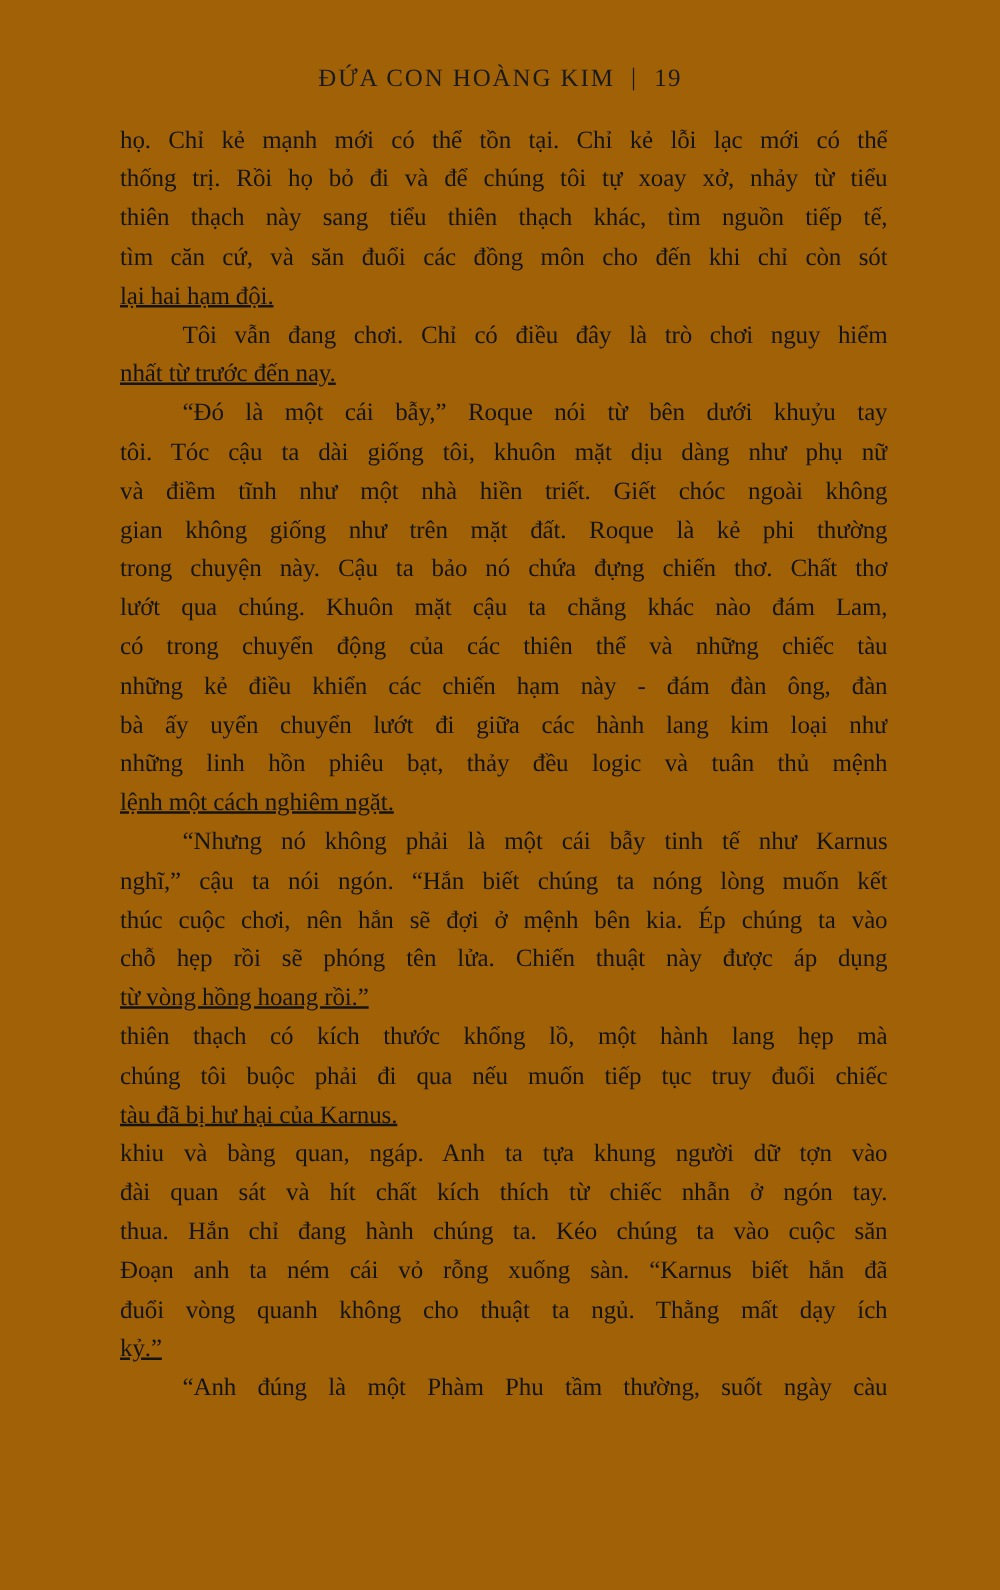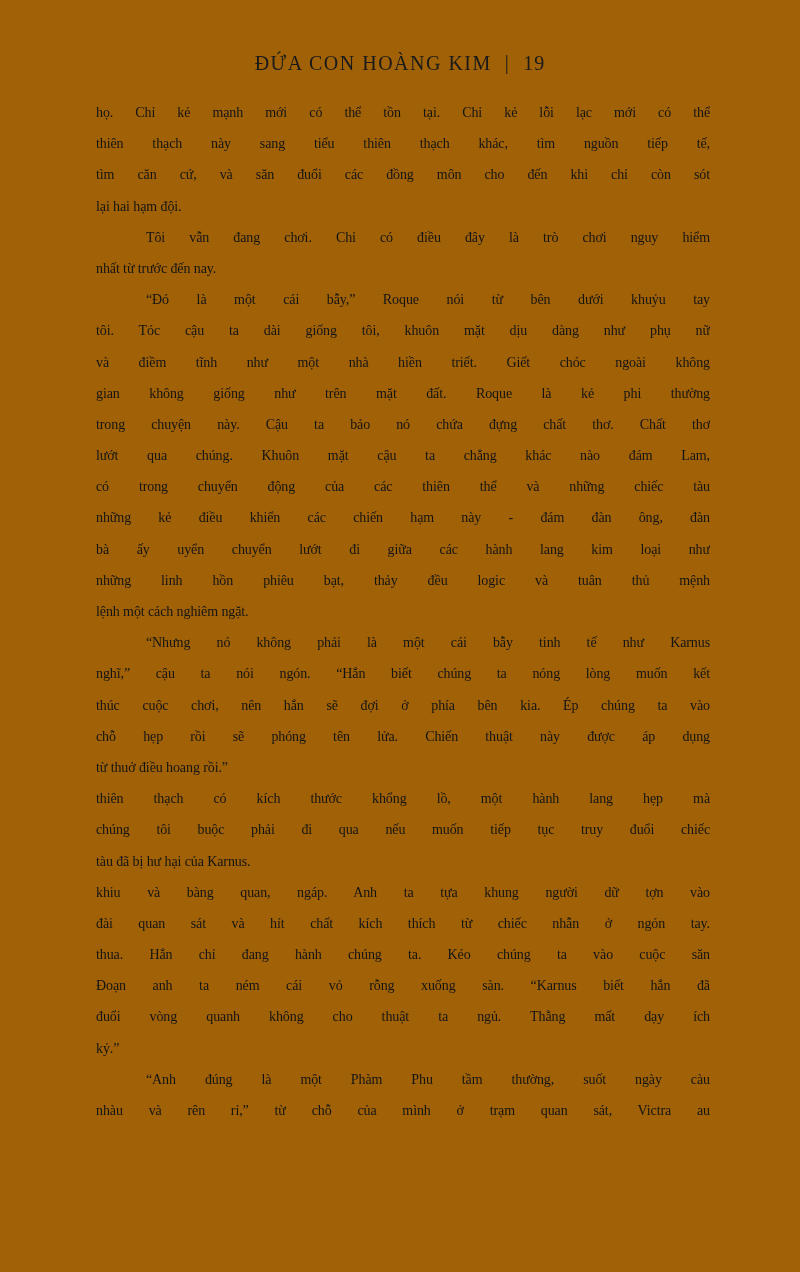--- a/index.html
+++ b/index.html
@@ -38,94 +38,95 @@
     font-weight: normal;
   }
   .page-header .pagenum {
     letter-spacing: 1px;
   }
   .body-text {
     position: absolute;
     top: 97px;
     left: 96px;
     width: 614px;
-    font-size: 14px;
+    font-size: 20px;
     line-height: 31.2px;
     letter-spacing: -0.1px;
     color: #141414;
   }
   .paragraph {
     margin: 0;
     padding: 0;
   }
   .line {
     height: 31.2px;
     overflow: hidden;
     text-align: justify;
     text-align-last: justify;
   }
   .line.end {
     text-align-last: left;
+    text-decoration: underline;
   }
   .line.indent {
     text-indent: 50px;
   }
 </style>
 </head>
 <body>
 
 <div class="page">
 
   <header class="page-header">
     <span>ĐỨA CON HOÀNG KIM</span><span class="sep">|</span><span class="pagenum">19</span>
   </header>
 
   <main class="body-text">
       <div class="paragraph">
         <div class="line">họ. Chỉ kẻ mạnh mới có thể tồn tại. Chỉ kẻ lỗi lạc mới có thể</div>
+        <div class="line">thống trị. Rồi họ bỏ đi và để chúng tôi tự xoay xở, nhảy từ tiểu</div>
         <div class="line">thiên thạch này sang tiểu thiên thạch khác, tìm nguồn tiếp tế,</div>
         <div class="line">tìm căn cứ, và săn đuổi các đồng môn cho đến khi chỉ còn sót</div>
         <div class="line end">lại hai hạm đội.</div>
       </div>
       <div class="paragraph">
         <div class="line indent">Tôi vẫn đang chơi. Chỉ có điều đây là trò chơi nguy hiểm</div>
         <div class="line end">nhất từ trước đến nay.</div>
       </div>
       <div class="paragraph">
         <div class="line indent">“Đó là một cái bẫy,” Roque nói từ bên dưới khuỷu tay</div>
         <div class="line">tôi. Tóc cậu ta dài giống tôi, khuôn mặt dịu dàng như phụ nữ</div>
         <div class="line">và điềm tĩnh như một nhà hiền triết. Giết chóc ngoài không</div>
         <div class="line">gian không giống như trên mặt đất. Roque là kẻ phi thường</div>
-        <div class="line">trong chuyện này. Cậu ta bảo nó chứa đựng chất thơ. Chất thơ</div>
+        <div class="line">trong chuyện này. Cậu ta bảo nó chứa đựng chiến thơ. Chất thơ</div>
         <div class="line">lướt qua chúng. Khuôn mặt cậu ta chẳng khác nào đám Lam,</div>
         <div class="line">có trong chuyển động của các thiên thể và những chiếc tàu</div>
         <div class="line">những kẻ điều khiển các chiến hạm này - đám đàn ông, đàn</div>
         <div class="line">bà ấy uyển chuyển lướt đi giữa các hành lang kim loại như</div>
         <div class="line">những linh hồn phiêu bạt, thảy đều logic và tuân thủ mệnh</div>
         <div class="line end">lệnh một cách nghiêm ngặt.</div>
       </div>
       <div class="paragraph">
         <div class="line indent">“Nhưng nó không phải là một cái bẫy tinh tế như Karnus</div>
         <div class="line">nghĩ,” cậu ta nói ngón. “Hắn biết chúng ta nóng lòng muốn kết</div>
-        <div class="line">thúc cuộc chơi, nên hắn sẽ đợi ở phía bên kia. Ép chúng ta vào</div>
+        <div class="line">thúc cuộc chơi, nên hắn sẽ đợi ở mệnh bên kia. Ép chúng ta vào</div>
         <div class="line">chỗ hẹp rồi sẽ phóng tên lửa. Chiến thuật này được áp dụng</div>
-        <div class="line end">từ thuở điều hoang rồi.”</div>
+        <div class="line end">từ vòng hồng hoang rồi.”</div>
       </div>
       <div class="paragraph">
         <div class="line">thiên thạch có kích thước khổng lồ, một hành lang hẹp mà</div>
         <div class="line">chúng tôi buộc phải đi qua nếu muốn tiếp tục truy đuổi chiếc</div>
         <div class="line end">tàu đã bị hư hại của Karnus.</div>
       </div>
       <div class="paragraph">
         <div class="line">khiu và bàng quan, ngáp. Anh ta tựa khung người dữ tợn vào</div>
         <div class="line">đài quan sát và hít chất kích thích từ chiếc nhẫn ở ngón tay.</div>
         <div class="line">thua. Hắn chỉ đang hành chúng ta. Kéo chúng ta vào cuộc săn</div>
         <div class="line">Đoạn anh ta ném cái vỏ rỗng xuống sàn. “Karnus biết hắn đã</div>
         <div class="line">đuổi vòng quanh không cho thuật ta ngủ. Thằng mất dạy ích</div>
         <div class="line end">kỷ.”</div>
       </div>
       <div class="paragraph">
         <div class="line indent">“Anh đúng là một Phàm Phu tầm thường, suốt ngày càu</div>
-        <div class="line">nhàu và rên rỉ,” từ chỗ của mình ở trạm quan sát, Victra au</div>
       </div>
     </main>
 
 </div>
 
 </body></html>

